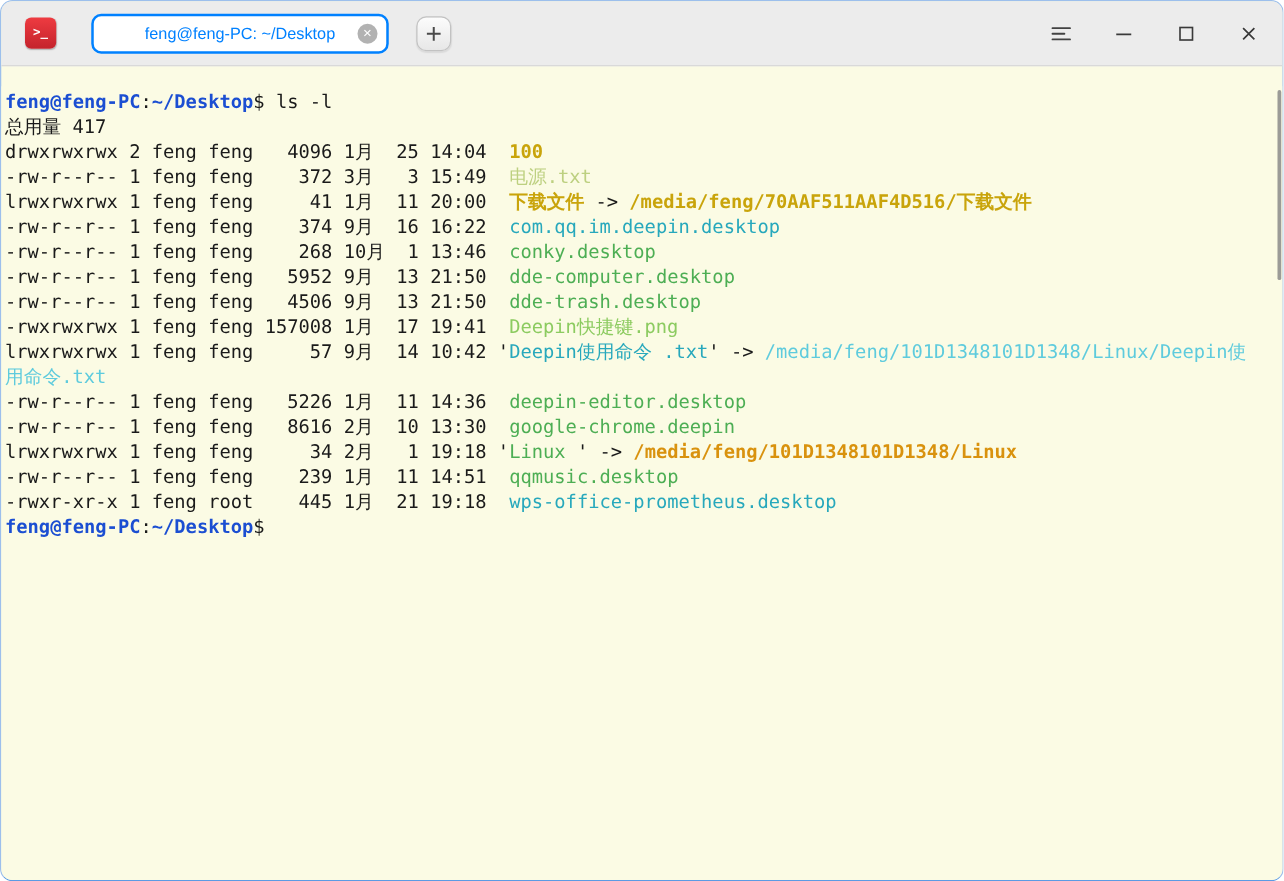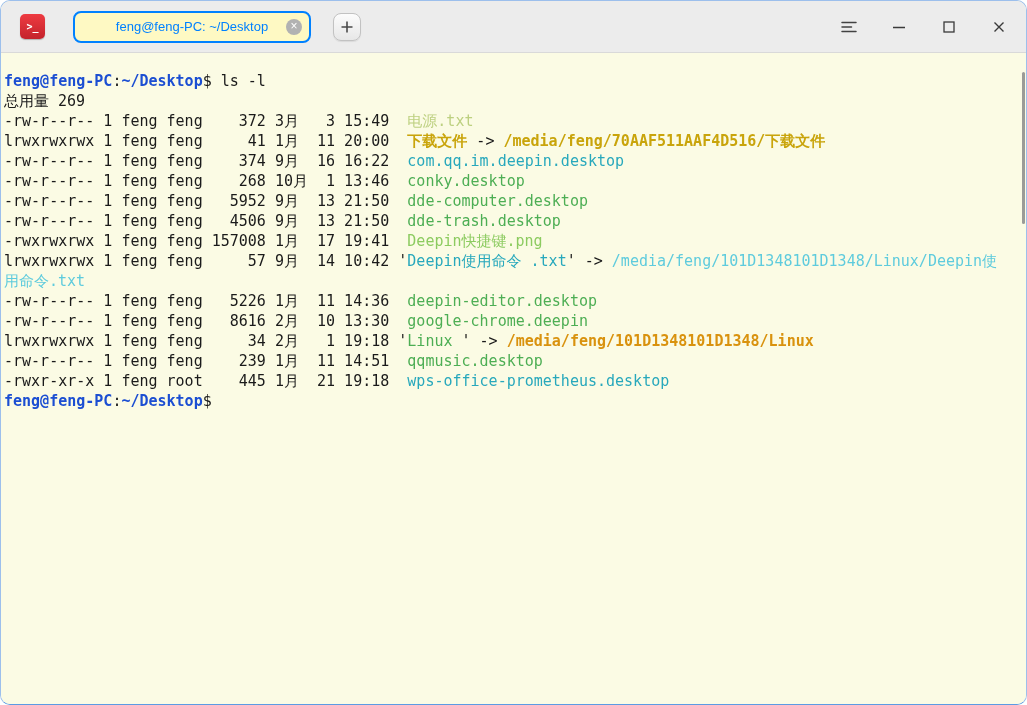--- a/index.html
+++ b/index.html
@@ -23,21 +23,21 @@
   }
   .app-icon {
     width:25px; height:25px; border-radius:5px;
     background:linear-gradient(180deg,#ee3b41,#c4232c);
     color:#ffffff; display:flex; align-items:center; justify-content:center;
     font:bold 10px "DejaVu Sans Mono",monospace;
     margin-right:28px; flex:none;
     box-shadow:0 1px 1px rgba(0,0,0,.25);
   }
   .tab {
-    width:238px; height:32px; background:#fef9c3;
+    width:238px; height:32px; background:#ffffff;
     border:2px solid var(--accent,#0081ff); border-radius:8px;
     display:flex; align-items:center; justify-content:center;
     position:relative; flex:none; cursor:pointer;
   }
   .tab-label { color:var(--accent,#0081ff); font-size:13px; white-space:nowrap; }
   .tab-close {
     position:absolute; right:7px; top:50%; transform:translateY(-50%);
     width:16px; height:16px; border-radius:50%;
     background:#b2b2b2; color:#ffffff;
     font-size:12px; line-height:15px; text-align:center; cursor:pointer;
@@ -124,21 +124,22 @@
         <svg width="20" height="20" viewBox="0 0 20 20">
           <path d="M5.5 5.5l9 9M14.5 5.5l-9 9" stroke="#3a3a3a" stroke-width="1.4" fill="none"></path>
         </svg>
       </button>
     </div>
   </div>
 
   <div class="terminal">
 
     <div class="tline"><span class="c-blue">feng@feng-PC</span><span class="c-fg">:</span><span class="c-blue">~/Desktop</span><span class="c-fg">$ ls -l</span></div>
-      <div class="tline"><span class="c-fg">总用量 269</span></div>
+      <div class="tline"><span class="c-fg">总用量 417</span></div>
+      <div class="tline"><span class="c-fg">drwxrwxrwx 2 feng feng   4096 1月  25 14:04  </span><span class="c-yellow">100</span></div>
       <div class="tline"><span class="c-fg">-rw-r--r-- 1 feng feng    372 3月   3 15:49  </span><span class="c-palegreen">电源.txt</span></div>
       <div class="tline"><span class="c-fg">lrwxrwxrwx 1 feng feng     41 1月  11 20:00  </span><span class="c-yellow">下载文件</span><span class="c-fg"> -&gt; </span><span class="c-yellow">/media/feng/70AAF511AAF4D516/下载文件</span></div>
       <div class="tline"><span class="c-fg">-rw-r--r-- 1 feng feng    374 9月  16 16:22  </span><span class="c-cyan">com.qq.im.deepin.desktop</span></div>
       <div class="tline"><span class="c-fg">-rw-r--r-- 1 feng feng    268 10月  1 13:46  </span><span class="c-green">conky.desktop</span></div>
       <div class="tline"><span class="c-fg">-rw-r--r-- 1 feng feng   5952 9月  13 21:50  </span><span class="c-green">dde-computer.desktop</span></div>
       <div class="tline"><span class="c-fg">-rw-r--r-- 1 feng feng   4506 9月  13 21:50  </span><span class="c-green">dde-trash.desktop</span></div>
       <div class="tline"><span class="c-fg">-rwxrwxrwx 1 feng feng 157008 1月  17 19:41  </span><span class="c-lightgreen">Deepin快捷键.png</span></div>
       <div class="tline"><span class="c-fg">lrwxrwxrwx 1 feng feng     57 9月  14 10:42 '</span><span class="c-cyan">Deepin使用命令 .txt</span><span class="c-fg">' -&gt; </span><span class="c-lightcyan">/media/feng/101D1348101D1348/Linux/Deepin使</span></div>
       <div class="tline"><span class="c-lightcyan">用命令.txt</span></div>
       <div class="tline"><span class="c-fg">-rw-r--r-- 1 feng feng   5226 1月  11 14:36  </span><span class="c-green">deepin-editor.desktop</span></div>

